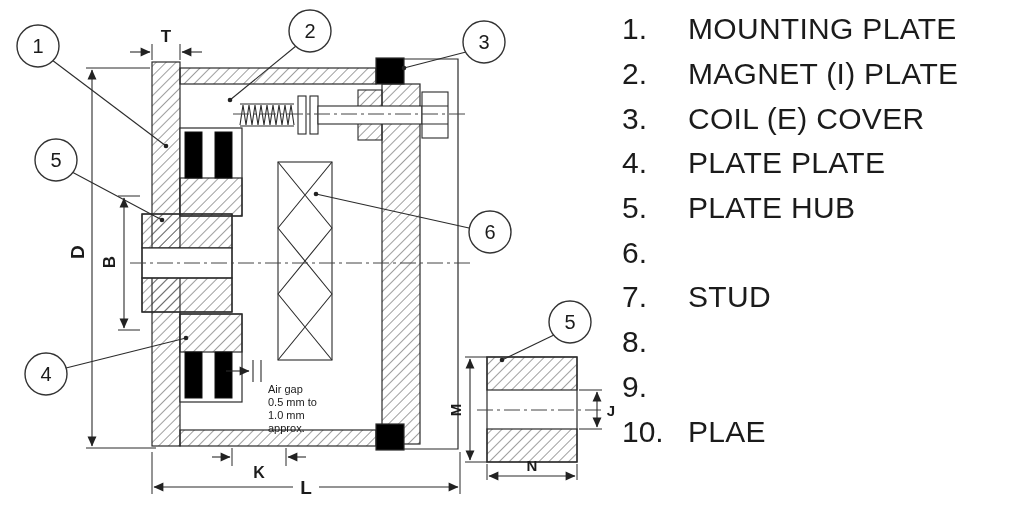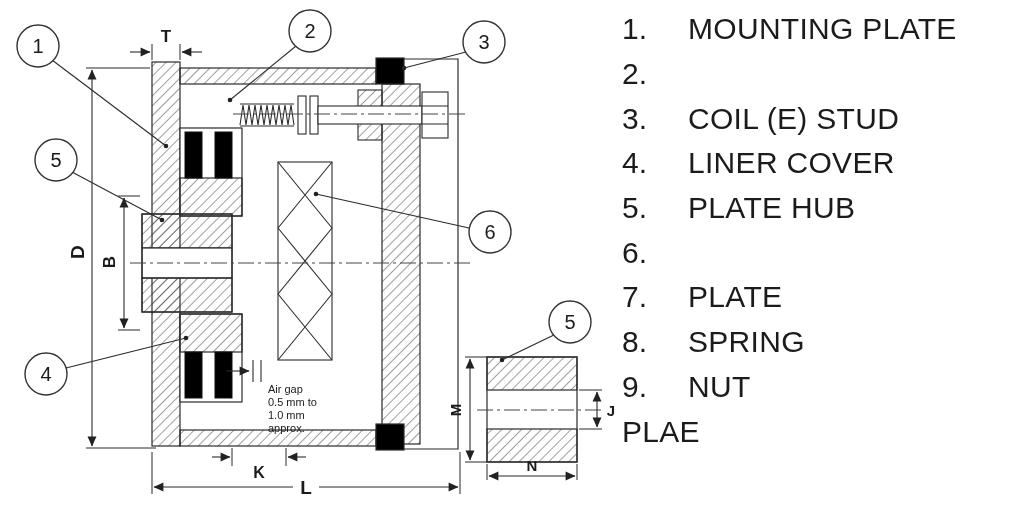--- a/index.html
+++ b/index.html
@@ -228,46 +228,46 @@
     </g>
   </svg>
 
   <div class="parts-list">
     <div class="parts-row">
       <span class="parts-num">1.</span>
       <span class="parts-lbl">MOUNTING PLATE</span>
     </div>
     <div class="parts-row">
       <span class="parts-num">2.</span>
+      <span class="parts-lbl">MAGNET (I) PLATE</span>
     </div>
     <div class="parts-row">
       <span class="parts-num">3.</span>
-      <span class="parts-lbl">COIL (E) STUD</span>
+      <span class="parts-lbl">COIL (E) COVER</span>
     </div>
     <div class="parts-row">
       <span class="parts-num">4.</span>
-      <span class="parts-lbl">LINER COVER</span>
+      <span class="parts-lbl">PLATE PLATE</span>
     </div>
     <div class="parts-row">
       <span class="parts-num">5.</span>
       <span class="parts-lbl">PLATE HUB</span>
     </div>
     <div class="parts-row">
       <span class="parts-num">6.</span>
     </div>
     <div class="parts-row">
       <span class="parts-num">7.</span>
-      <span class="parts-lbl">PLATE</span>
+      <span class="parts-lbl">STUD</span>
     </div>
     <div class="parts-row">
       <span class="parts-num">8.</span>
-      <span class="parts-lbl">SPRING</span>
     </div>
     <div class="parts-row">
       <span class="parts-num">9.</span>
-      <span class="parts-lbl">NUT</span>
-    </div>
-    <div class="parts-row">
+    </div>
+    <div class="parts-row">
+      <span class="parts-num">10.</span>
       <span class="parts-lbl">PLAE</span>
     </div>
   </div>
 
 </div>
 
 </body></html>

